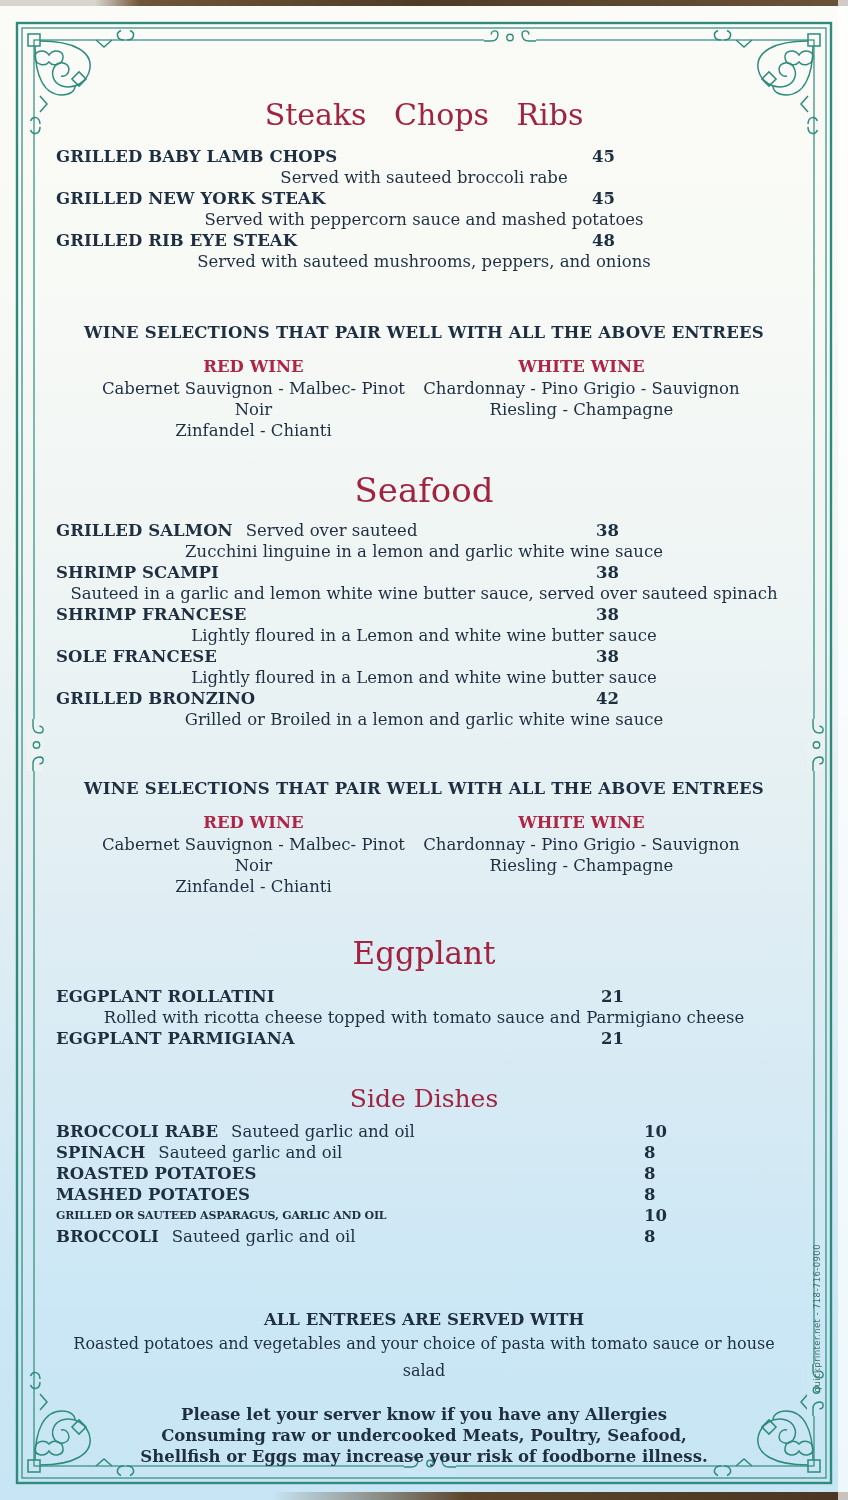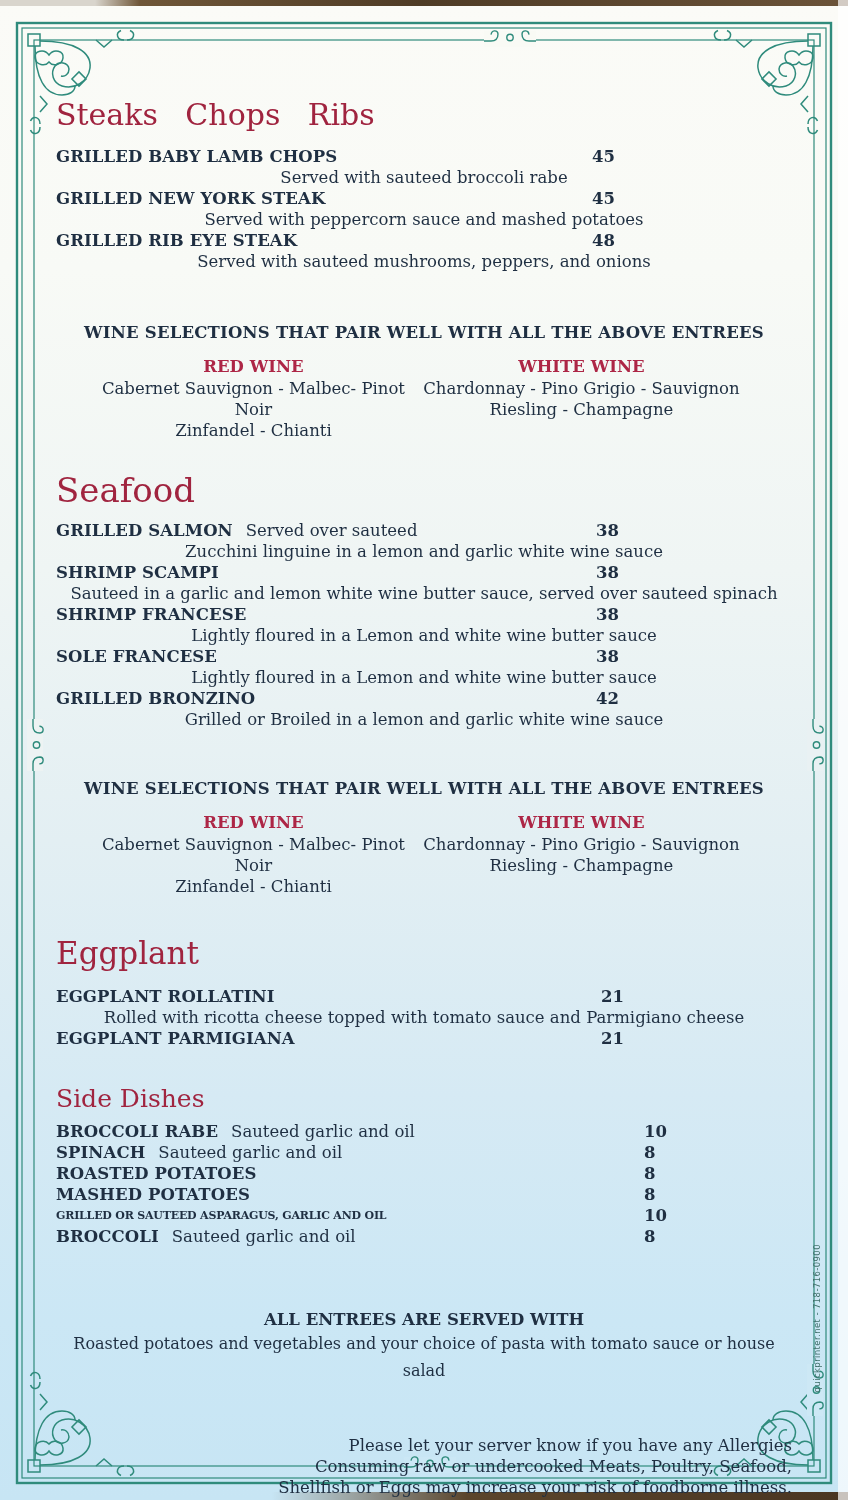--- a/index.html
+++ b/index.html
@@ -9,21 +9,21 @@
     font-family:"DejaVu Serif", serif;color:#1f2f42;
   }
   .scan-strip-top{position:absolute;top:0;left:0;width:848px;height:6px;
     background:linear-gradient(90deg,#d9d5cd 0,#d9d5cd 95px,#6f5638 140px,#4f3c26 420px,#6b5339 100%);}
   .scan-strip-bottom{position:absolute;bottom:0;left:0;width:848px;height:8px;
     background:linear-gradient(90deg,rgba(91,69,44,0) 0,rgba(91,69,44,0) 32%,#5b452c 55%,#4a3622 100%);}
   .scan-strip-right{position:absolute;top:0;right:0;width:10px;height:1500px;background:rgba(255,255,255,0.7);}
   svg.frame{position:absolute;left:0;top:0;z-index:1;}
   .content{position:absolute;left:56px;right:56px;top:0;z-index:2;padding-top:96px;}
 
-  .sec-title{font-family:"DejaVu Serif",serif;color:#a0243f;font-weight:normal;margin:0;}
+  .sec-title{font-family:"DejaVu Serif",serif;color:#a0243f;text-align:center;font-weight:normal;margin:0;}
   .t-steaks{font-size:30px;line-height:38px;word-spacing:18px;}
   .t-seafood{font-size:34px;line-height:46px;margin-top:26px;}
   .t-eggplant{font-size:31px;line-height:44px;margin-top:34px;}
   .t-sides{font-size:25px;line-height:36px;margin-top:32px;}
 
   .list{margin-top:12px;}
   .list.mt10{margin-top:7px}.list.mt8{margin-top:11px}.list.mt4{margin-top:4px}
   .row{position:relative;display:flex;align-items:baseline;gap:13px;line-height:21px;font-size:16.5px;}
   .nm{font-weight:bold;letter-spacing:.1px;}
   .nm.long{font-size:11px;letter-spacing:-.2px;}
@@ -36,21 +36,21 @@
   .wine{margin-top:50px;}
   .wine.second{margin-top:48px;}
   .wine-h{text-align:center;font-weight:bold;font-size:16.5px;line-height:21px;letter-spacing:.2px;}
   .wine-cols{display:grid;grid-template-columns:48% 52%;padding:0 40px;margin-top:13px;}
   .wine-col{text-align:center;line-height:21px;font-size:16.5px;}
   .wine-label{color:#ad2646;font-weight:bold;line-height:21px;margin-bottom:1px;}
 
   .footer{margin-top:62px;text-align:center;}
   .footer-h{font-weight:bold;font-size:16.5px;line-height:21px;}
   .footer-t{font-size:16px;line-height:27px;}
-  .allergy{margin-top:51px;text-align:right;font-weight:normal;font-size:16.5px;line-height:21px;}
+  .allergy{margin-top:20px;text-align:center;font-weight:bold;font-size:16.5px;line-height:21px;}
 
   .credit{position:absolute;right:26px;bottom:108px;z-index:2;
     writing-mode:vertical-rl;transform:rotate(180deg);
     font-family:"DejaVu Sans",sans-serif;font-size:8.5px;letter-spacing:.4px;color:#41706b;}
 </style>
 </head>
 <body>
 
 <div class="page">
   <div class="scan-strip-top"></div>

